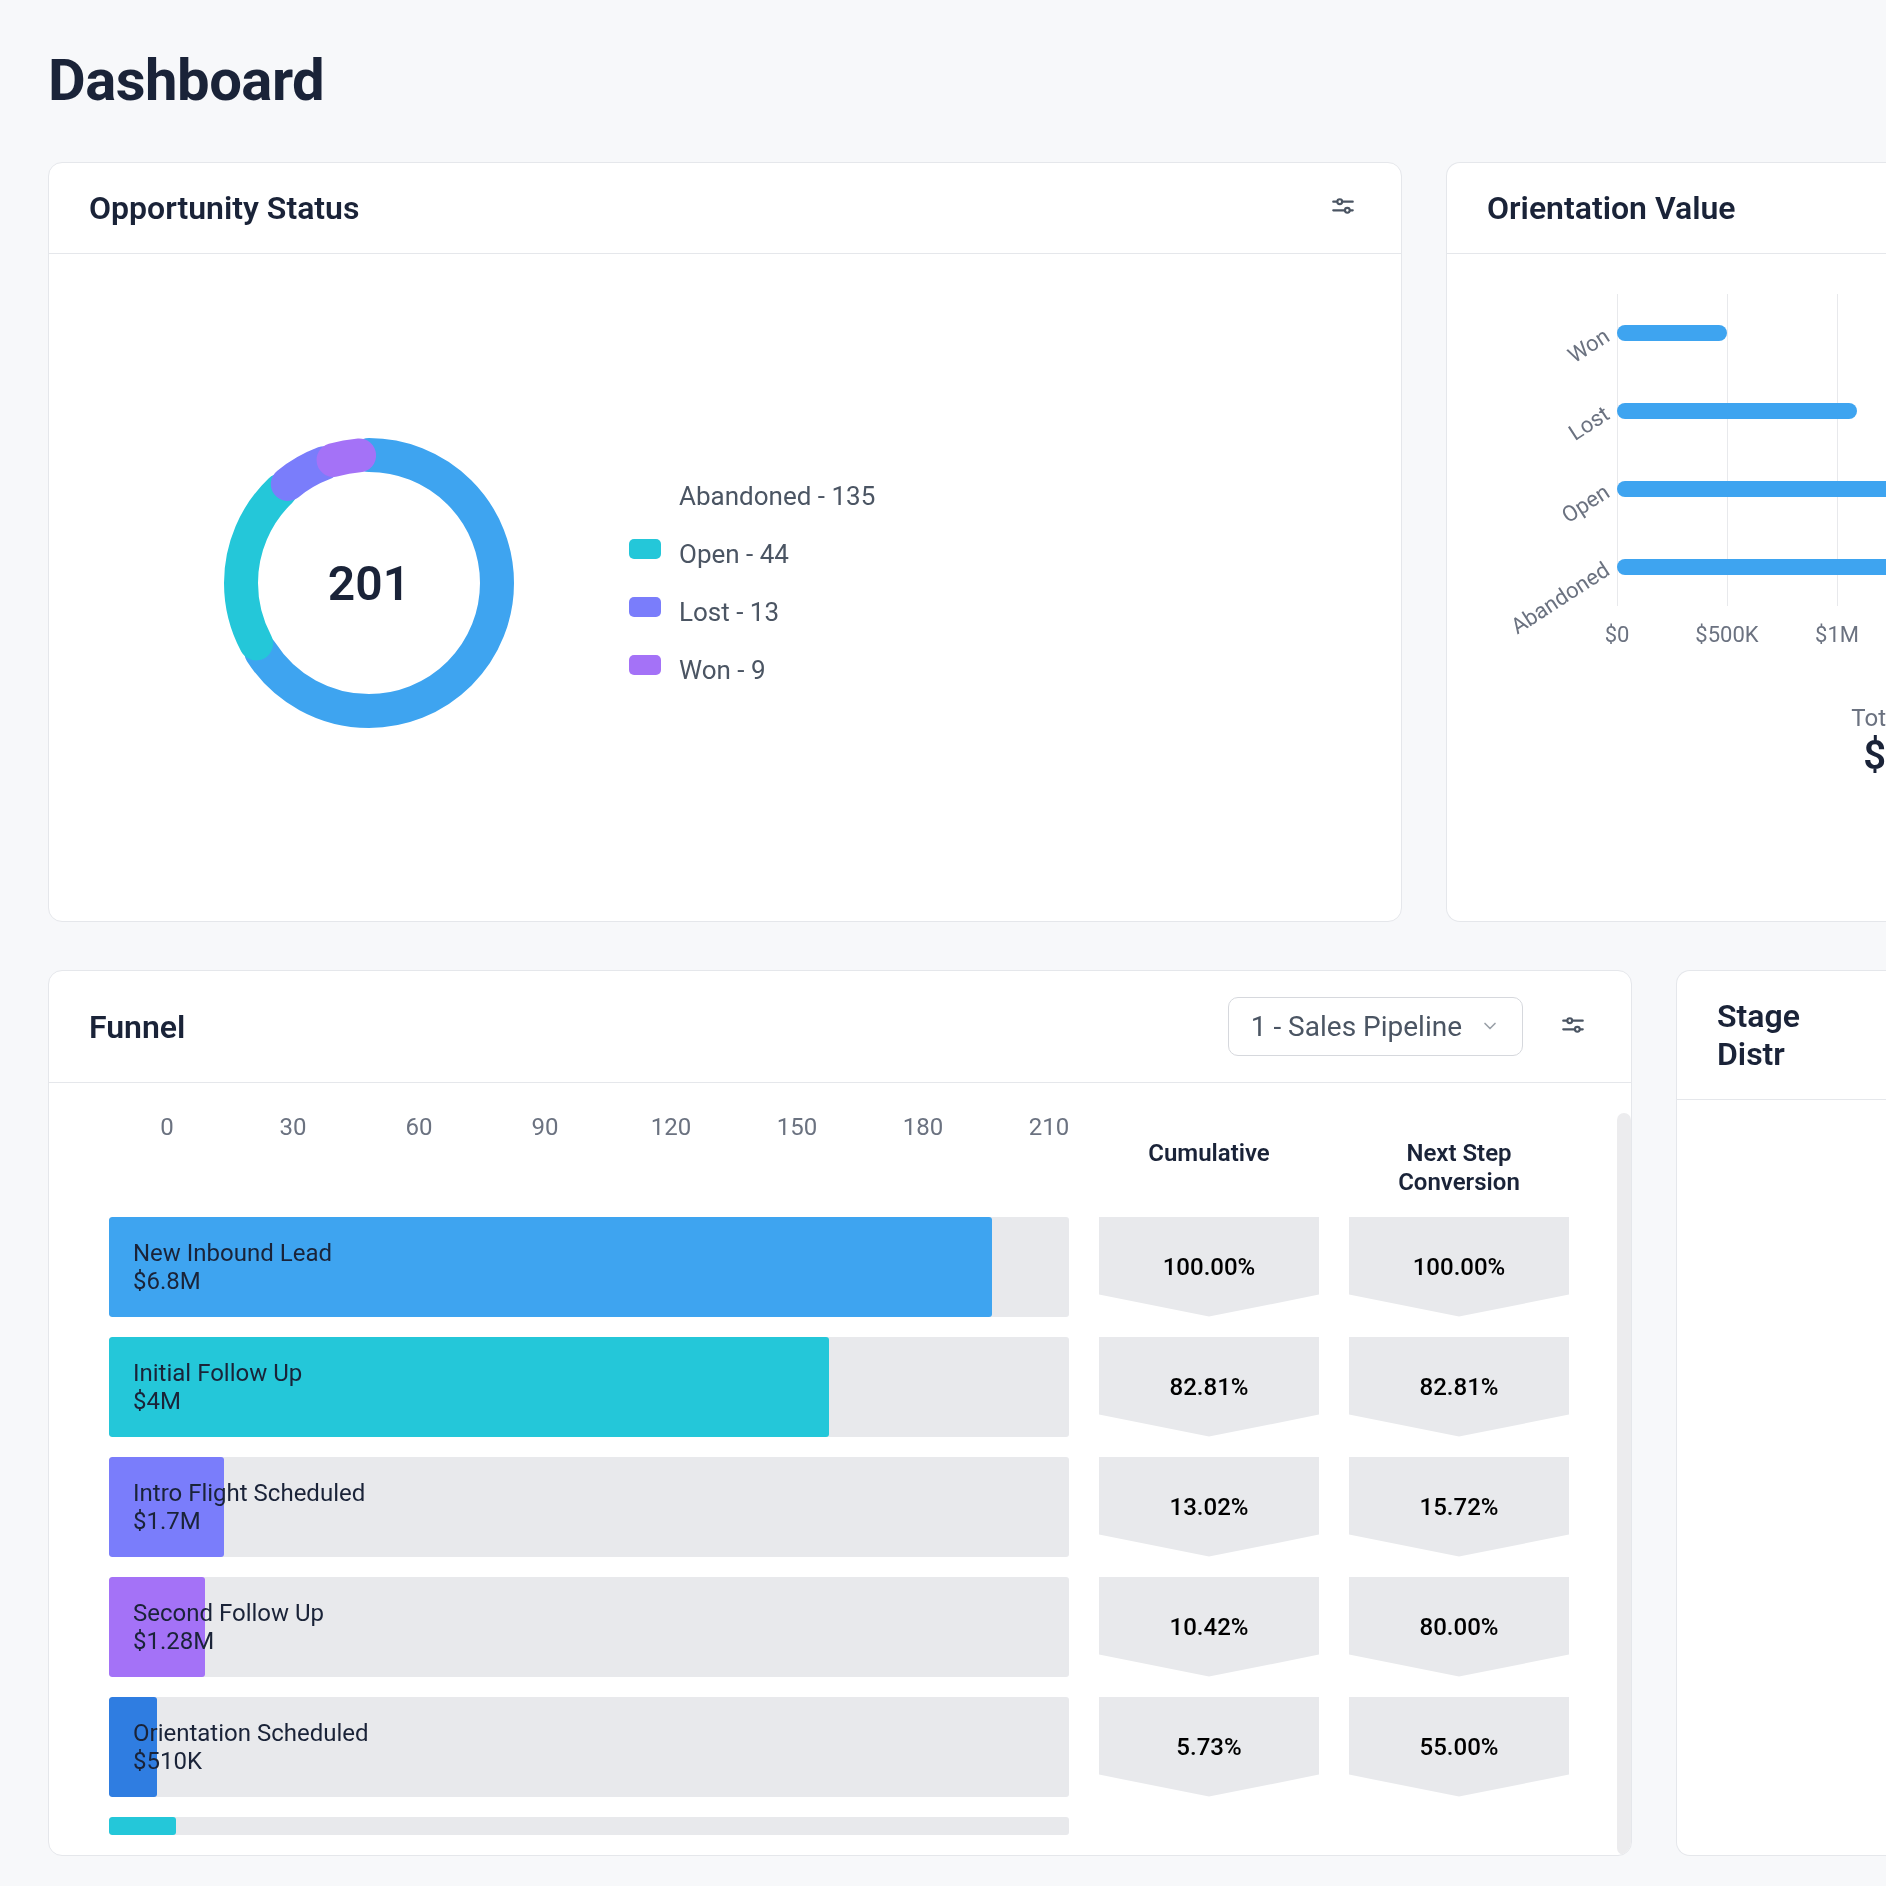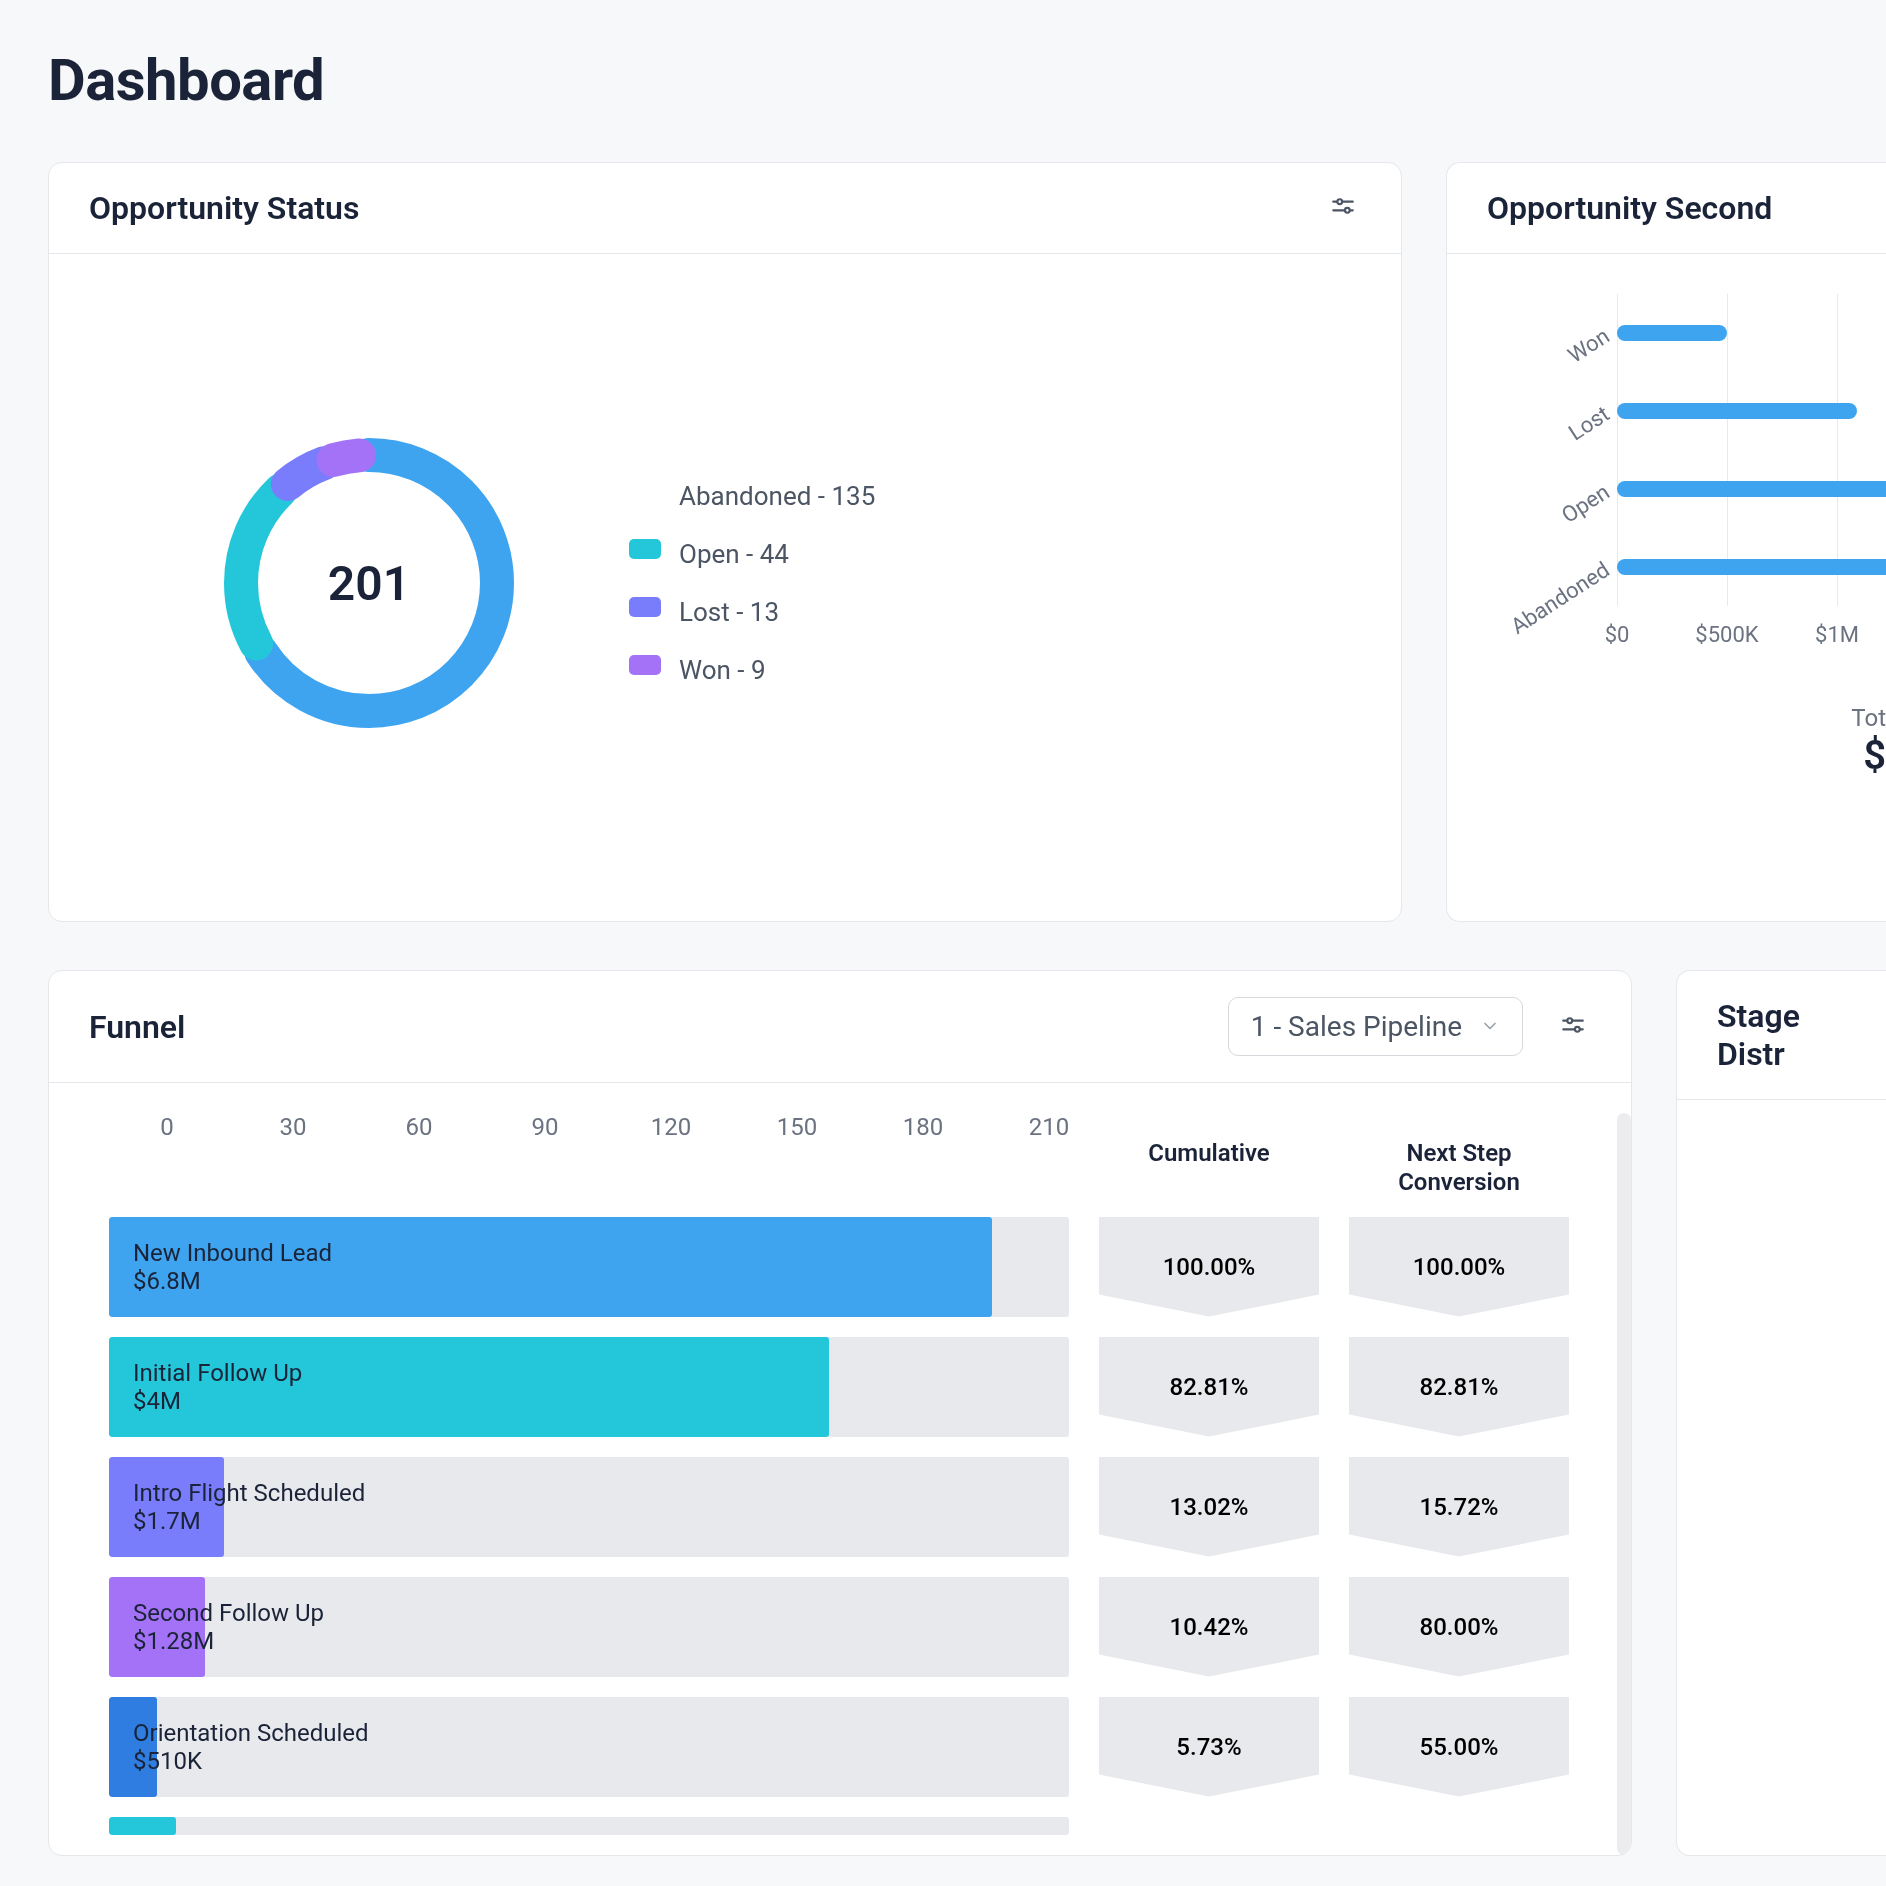--- a/index.html
+++ b/index.html
@@ -363,21 +363,21 @@
           <div class="legend-item">
             <span class="swatch" style="background:#a472f7"></span>
             <span>Won - 9</span>
           </div>
         </div>
       </div>
     </div>
 
     <div class="card value-card">
       <div class="card-header">
-        <div class="card-title">Opportunity Second</div>
+        <div class="card-title">Orientation Value</div>
       </div>
       <div class="value-body">
         <div class="hbar-chart">
           <div class="hbar-gridlines">
             <div class="hbar-gridline" style="left:0"></div>
             <div class="hbar-gridline" style="left:110px"></div>
             <div class="hbar-gridline" style="left:220px"></div>
           </div>
           <div class="hbar-row">
             <div class="hbar-label">Won</div>

